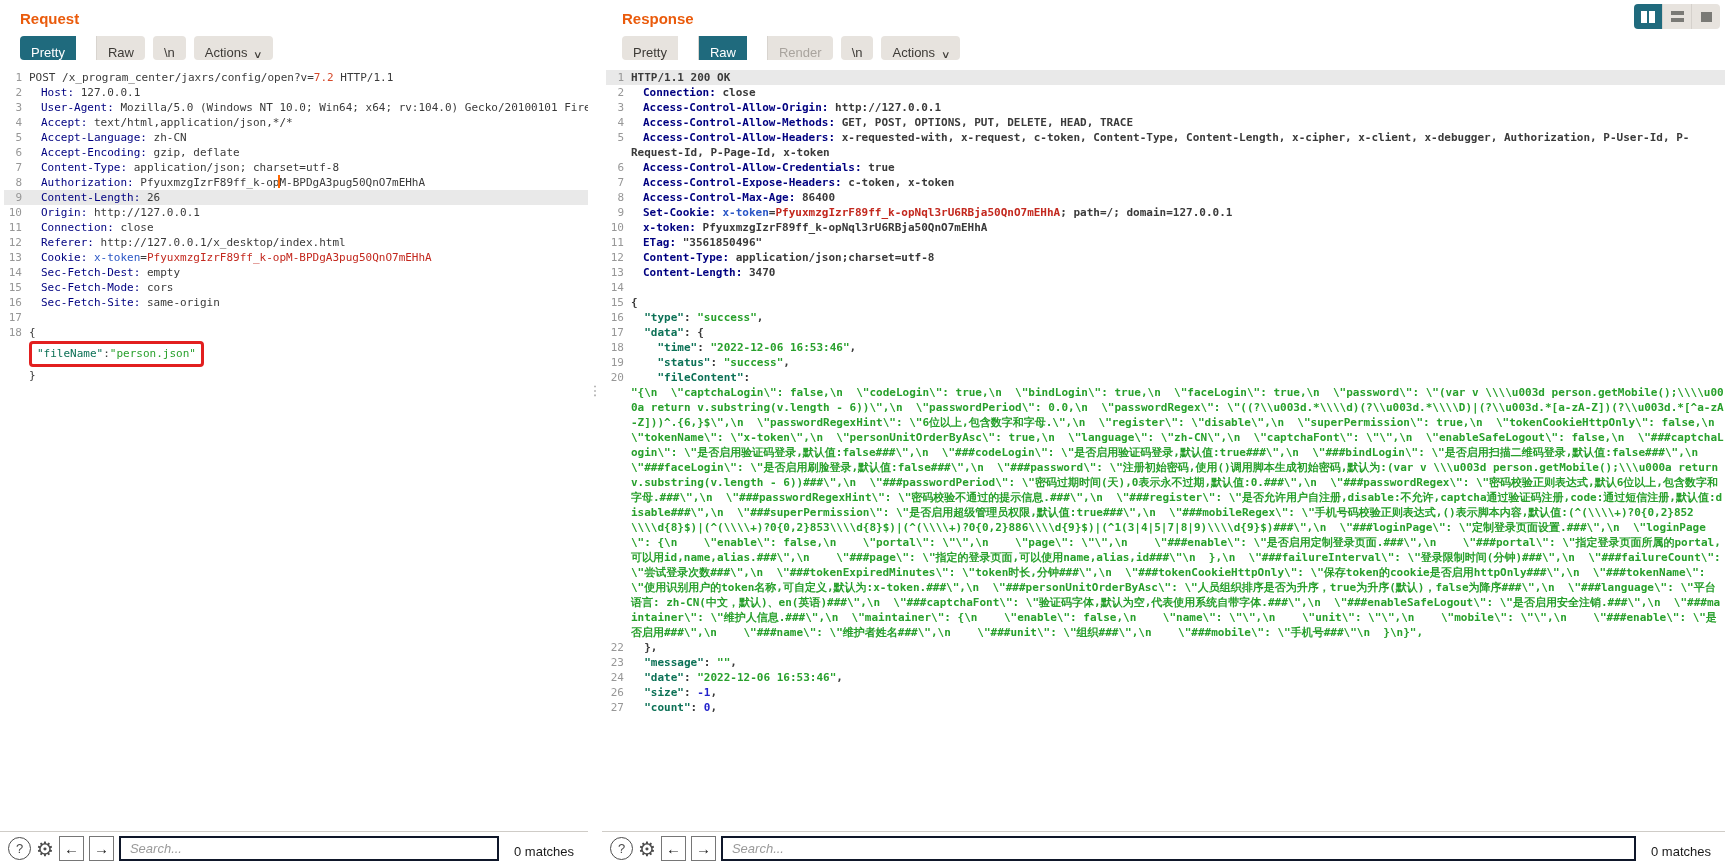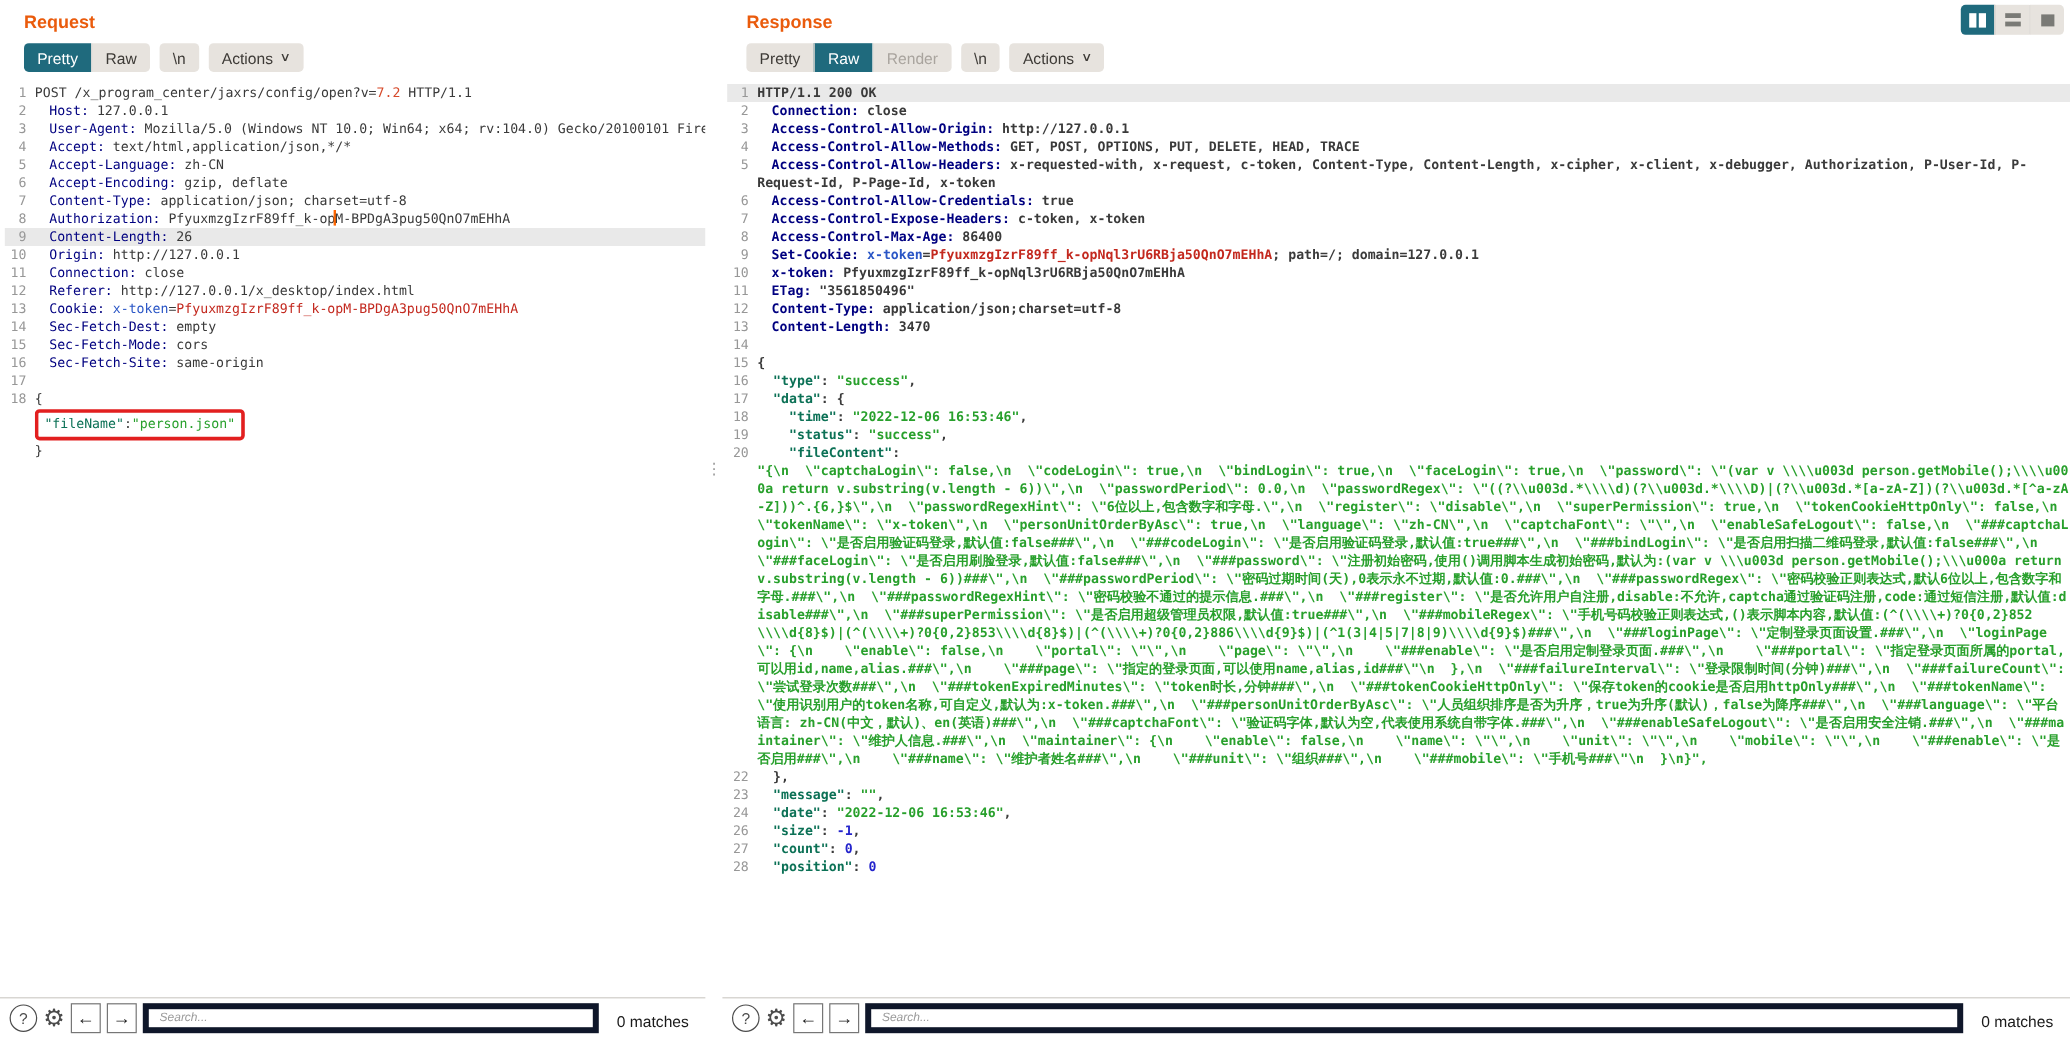--- a/index.html
+++ b/index.html
@@ -7,22 +7,22 @@
   .app{display:flex;width:1725px;height:865px;font-family:"Liberation Sans",sans-serif;position:relative;background:#fff;}
   .panel{display:flex;flex-direction:column;background:#fff;min-width:0;}
   .panel-left{width:588px;flex:none;}
   .panel-right{flex:1;position:relative;}
   .splitter{width:14px;flex:none;cursor:col-resize;display:flex;justify-content:center;background:#fff;}
   .splitter .dots{margin-top:384px;color:#9a9a9a;font-size:13px;line-height:1;user-select:none;}
   .panel-head{padding:8px 20px 0;}
   .panel-title{color:var(--title-orange);font-size:15px;font-weight:bold;margin:2px 0 9px 0;}
   .tabs{display:flex;gap:8px;align-items:center;margin-bottom:5px;}
   .tabgroup{display:flex;}
-  .tab{height:24px;display:flex;align-items:center;padding:0 11px;background:var(--tab-bg);color:#3d3a36;font-size:13px;cursor:pointer;white-space:pre;}
-  .tabgroup .tab + .tab{border-left:1px solid #d8d4cf;}
+  .tab{height:24px;display:flex;align-items:flex-end;padding:0 11px;background:var(--tab-bg);color:#3d3a36;font-size:13px;cursor:pointer;white-space:pre;}
+  .tabgroup .tab + .tab{border-left:1px solid #d8d4cf;margin-left:20px;}
   .tabgroup .tab:first-child{border-radius:4px 0 0 4px;}
   .tabgroup .tab:last-child{border-radius:0 4px 4px 0;}
   .tabgroup .tab:only-child{border-radius:4px;}
   .tab.sel{background:var(--accent-teal);color:#fff;}
   .tab.dis{color:#a9a49e;cursor:default;}
   .tab .chev{margin-left:7px;font-size:10px;transform:scaleX(1.3);}
   .editor{flex:1 1 auto;overflow:hidden;padding:5px 0 0 4px;font-family:"DejaVu Sans Mono","Liberation Mono",monospace;font-size:11px;line-height:15px;color:#3a3a3a;}
   .row{display:flex;align-items:flex-start;}
   .row.hl{background:var(--line-highlight);}
   .gut{flex:none;width:18px;text-align:right;color:#979797;margin-right:7px;user-select:none;}
@@ -38,21 +38,21 @@
   .c-jk{color:var(--key-green);}
   .c-js{color:var(--string-green);}
   .c-num{color:var(--number-blue);}
   .c-nv{color:var(--bool-navy);}
   .caret{display:inline-block;width:2px;height:13px;background:var(--caret-orange);vertical-align:-2px;margin:0 -1px;}
   .redbox{display:inline-block;border:3px solid var(--annotation-red);border-radius:4px;padding:2px 5px 3px 5px;margin:1px 0 1px 0;}
   .findbar{flex:none;height:33px;border-top:1px solid #cfccc7;display:flex;align-items:center;padding:0 8px;gap:5px;background:#fff;}
   .help{flex:none;width:21px;height:21px;border:1px solid #4c4c4c;border-radius:50%;display:flex;align-items:center;justify-content:center;font-size:13px;color:#4c4c4c;background:#fff;cursor:pointer;}
   .gear{flex:none;font-size:20px;color:#4c4c4c;line-height:1;cursor:pointer;user-select:none;}
   .navbtn{flex:none;width:25px;height:25px;border:1px solid #767676;background:#fff;font-size:15px;color:#1a1a1a;display:flex;align-items:center;justify-content:center;padding:0;cursor:pointer;}
-  .search{flex:1;height:25px;border:5px solid #0f172a;padding:0 9px;font-size:10px;font-family:"Liberation Sans",sans-serif;color:#333;min-width:0;box-sizing:border-box;background:#fff;}
+  .search{flex:1;height:25px;border:2px solid #0f172a;padding:0 9px;font-size:13px;font-family:"Liberation Sans",sans-serif;color:#333;min-width:0;box-sizing:border-box;background:#fff;}
   .search::placeholder{font-style:italic;color:#9a9a9a;}
   .matches{flex:none;font-size:13px;color:#1a1a1a;margin:5px 6px 0 10px;white-space:nowrap;}
   .layoutgroup{position:absolute;top:4px;right:5px;display:flex;z-index:5;}
   .lbtn{width:28px;height:25px;background:var(--tab-bg);display:flex;align-items:center;justify-content:center;border-left:1px solid #d5d1cc;cursor:pointer;}
   .lbtn:first-child{border-radius:4px 0 0 4px;border-left:none;}
   .lbtn:last-child{border-radius:0 4px 4px 0;}
   .lbtn.sel{background:var(--accent-teal);}
   .ic-cols{display:flex;gap:2px;}
   .ic-cols i{width:6px;height:12px;background:#fff;}
   .ic-rows{display:flex;flex-direction:column;gap:3px;}
@@ -304,24 +304,20 @@
           <span class="content"><span class="c-pl">  </span><span class="c-jk">"date"</span><span class="c-pl">: </span><span class="c-js">"2022-12-06 16:53:46"</span><span class="c-pl">,</span></span>
         </div>
         <div class="row">
           <span class="gut">26</span>
           <span class="content"><span class="c-pl">  </span><span class="c-jk">"size"</span><span class="c-pl">: </span><span class="c-num">-1</span><span class="c-pl">,</span></span>
         </div>
         <div class="row">
           <span class="gut">27</span>
           <span class="content"><span class="c-pl">  </span><span class="c-jk">"count"</span><span class="c-pl">: </span><span class="c-num">0</span><span class="c-pl">,</span></span>
         </div>
-        <div class="row">
-          <span class="gut">28</span>
-          <span class="content"><span class="c-pl">  </span><span class="c-jk">"position"</span><span class="c-pl">: </span><span class="c-num">0</span></span>
-        </div>
       </div>
     <div class="findbar">
       <span class="help">?</span>
       <span class="gear">⚙</span>
       <button class="navbtn">←</button>
       <button class="navbtn">→</button>
       <input class="search" placeholder="Search..." style="">
       <span class="matches">0 matches</span>
     </div>
   </section>

